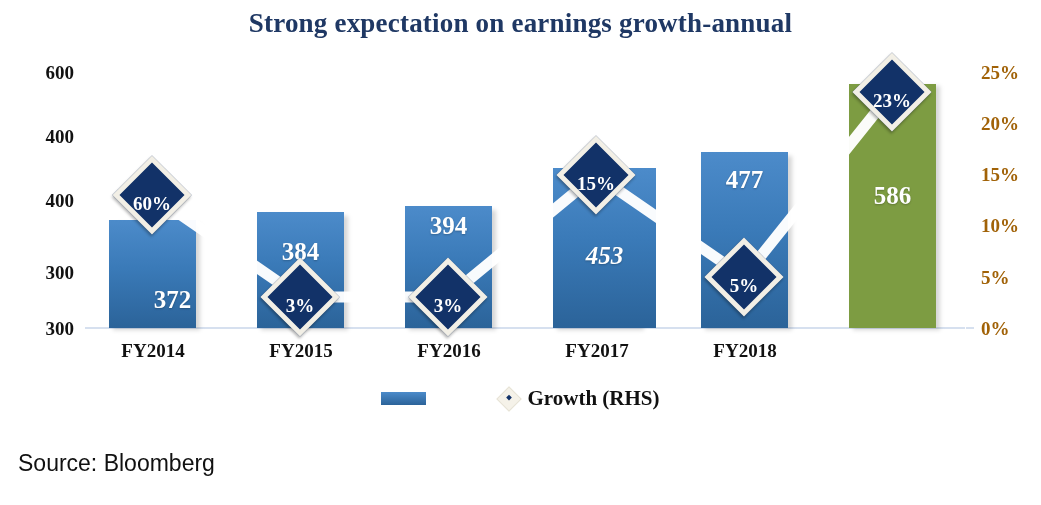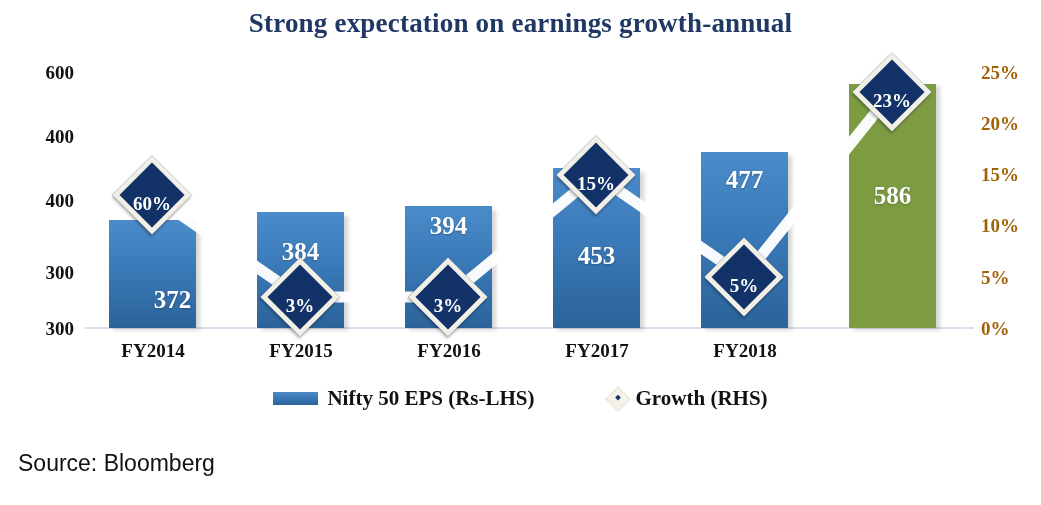--- a/index.html
+++ b/index.html
@@ -229,21 +229,21 @@
 
   <div class="bar blue" style="left:109px; top:220px; width:87px; height:108px;padding-left:20px;">
     <div class="bar-value" style="top:66px;">372</div>
   </div>
   <div class="bar blue" style="left:257px; top:212px; width:87px; height:116px;">
     <div class="bar-value" style="top:26px;">384</div>
   </div>
   <div class="bar blue" style="left:405px; top:206px; width:87px; height:122px;">
     <div class="bar-value" style="top:6px;">394</div>
   </div>
-  <div class="bar blue" style="left:553px; top:168px; width:87px; height:160px;">
+  <div class="bar blue" style="left:553px; top:168px; width:103px; height:160px;font-style:italic;">
     <div class="bar-value" style="top:74px;">453</div>
   </div>
   <div class="bar blue" style="left:701px; top:152px; width:87px; height:176px;">
     <div class="bar-value" style="top:14px;">477</div>
   </div>
   <div class="bar green" style="left:849px; top:84px;  width:87px; height:244px;">
     <div class="bar-value" style="top:98px;">586</div>
   </div>
 
   <svg class="line-svg" viewBox="0 0 1041 505">
@@ -270,21 +270,20 @@
 
   <div class="cat-label" style="left:107px; width:92px;text-align:center;">FY2014</div>
   <div class="cat-label" style="left:255px; width:92px;">FY2015</div>
   <div class="cat-label" style="left:403px; width:92px;">FY2016</div>
   <div class="cat-label" style="left:551px; width:92px;">FY2017</div>
   <div class="cat-label" style="left:699px; width:92px;">FY2018</div>
 
   <div class="legend">
     <div class="legend-item">
       <span class="legend-swatch-bar"></span>
-      <span class="legend-text">Nifty 50 EPS (Rs-LHS)</span>
     </div>
     <div class="legend-item">
       <span class="legend-swatch-marker"></span>
       <span class="legend-text">Growth (RHS)</span>
     </div>
   </div>
 
   <div class="source-note">Source: Bloomberg</div>
 
 </div>

